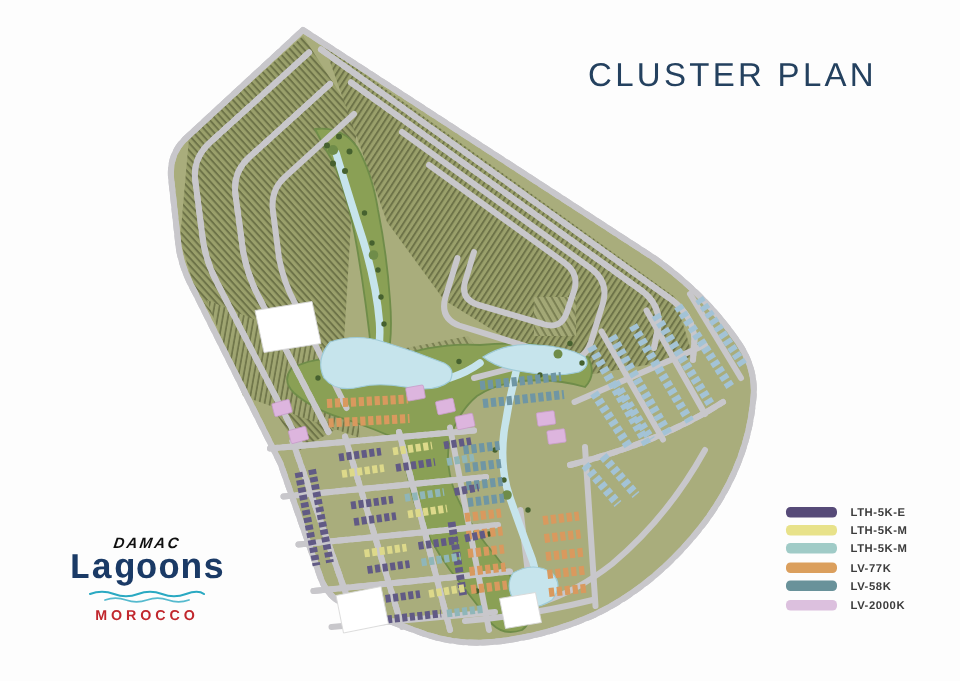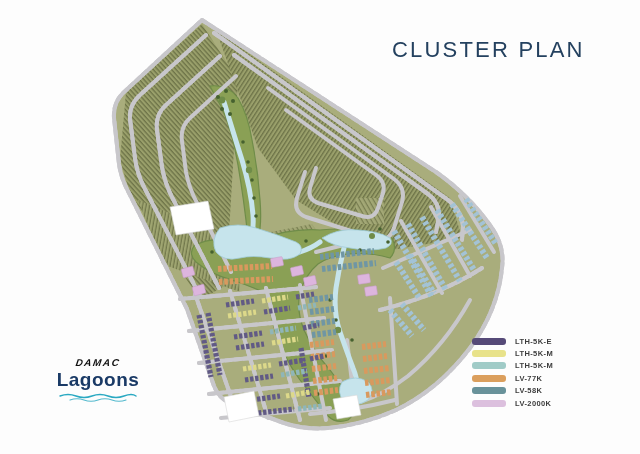--- a/index.html
+++ b/index.html
@@ -2,30 +2,30 @@
 <html style="--land: #a9ad7c; --land-edge: #8f9465; --road: #c8c7cb; --hatch-light: #9aa06b; --hatch-dark: #6d7348; --park: #8aa055; --park-dark: #6f8c49; --tree: #46612f; --water: #c6e4ec; --water-deep: #9fcbd8; --house-purple: #615a85; --house-yellow: #ddd98a; --house-teal: #8fb6b9; --house-blue: #a3c3d6; --house-orange: #d9995e; --house-slate: #6f96a4; --house-pink: #ddb5de; --title-text: #24415f; --legend-text: #3c3c3c; --morocco-red: #c1272d; --lagoons-navy: #1a3a66; --wave-teal: #2aa9c2;"><head>
 <meta charset="utf-8">
 <style>
   html,body{margin:0;padding:0;background:#ffffff;}
   #stage{position:relative;width:640px;height:454px;background:#fdfdfd;overflow:hidden;
          font-family:"Liberation Sans",sans-serif;}
   
   .page-title{position:absolute;left:392px;top:37px;width:210px;
     font-size:22px;font-weight:400;letter-spacing:2.2px;color:var(--title-text);}
   
-  .legend{position:absolute;left:472px;top:335px;}
+  .legend{position:absolute;left:524px;top:335px;}
   .lg-row{display:flex;align-items:center;height:12.4px;}
   .lg-sw{width:34px;height:7px;border-radius:3px;flex:0 0 auto;}
   .lg-lb{margin-left:9px;font-size:7.5px;font-weight:bold;letter-spacing:.4px;
     color:var(--legend-text);white-space:nowrap;}
   
   .logo{position:absolute;left:42px;top:357px;width:112px;text-align:center;}
   .logo .damac{font-size:10px;font-weight:800;font-style:italic;letter-spacing:1.5px;
     color:#101010;transform:skewX(-8deg);}
-  .logo .lagoons{font-family:Liberation Sans, sans-serif;font-size:19px;font-weight:600;
+  .logo .lagoons{font-family:Liberation Mono, monospace;font-size:24px;font-weight:600;
     color:var(--lagoons-navy);line-height:24px;letter-spacing:.5px;}
   .logo .waves{display:block;margin:1px auto 0 auto;}
   .logo .morocco{margin-top:2px;font-size:9.5px;font-weight:bold;letter-spacing:2.6px;
     color:var(--morocco-red);}
   
   .map{position:absolute;left:0;top:0;}
   .land{fill:var(--land);stroke:var(--land-edge);stroke-width:.8;}
   .hz{stroke:none;}
   .park{fill:var(--park);stroke:var(--park-dark);stroke-width:1.2;}
   .roads path{fill:none;stroke:var(--road);stroke-width:4;stroke-linecap:round;stroke-linejoin:round;}
@@ -282,15 +282,16 @@
       </div>
     </div>
 
   <div class="logo">
     <div class="damac">DAMAC</div>
     <div class="lagoons">Lagoons</div>
     <svg class="waves" width="84" height="10" viewBox="0 0 84 10">
       <path d="M4 3 Q12 0 20 3 T36 3 T52 3 T68 3 T80 3" fill="none" stroke="var(--wave-teal)" stroke-width="1.4" stroke-linecap="round"></path>
       <path d="M14 7 Q21 4.5 28 7 T42 7 T56 7 T70 7" fill="none" stroke="var(--wave-teal)" stroke-width="1.2" stroke-linecap="round" opacity=".8"></path>
     </svg>
+    <div class="morocco">MOROCCO</div>
   </div>
 
 </div>
 
 </body></html>

